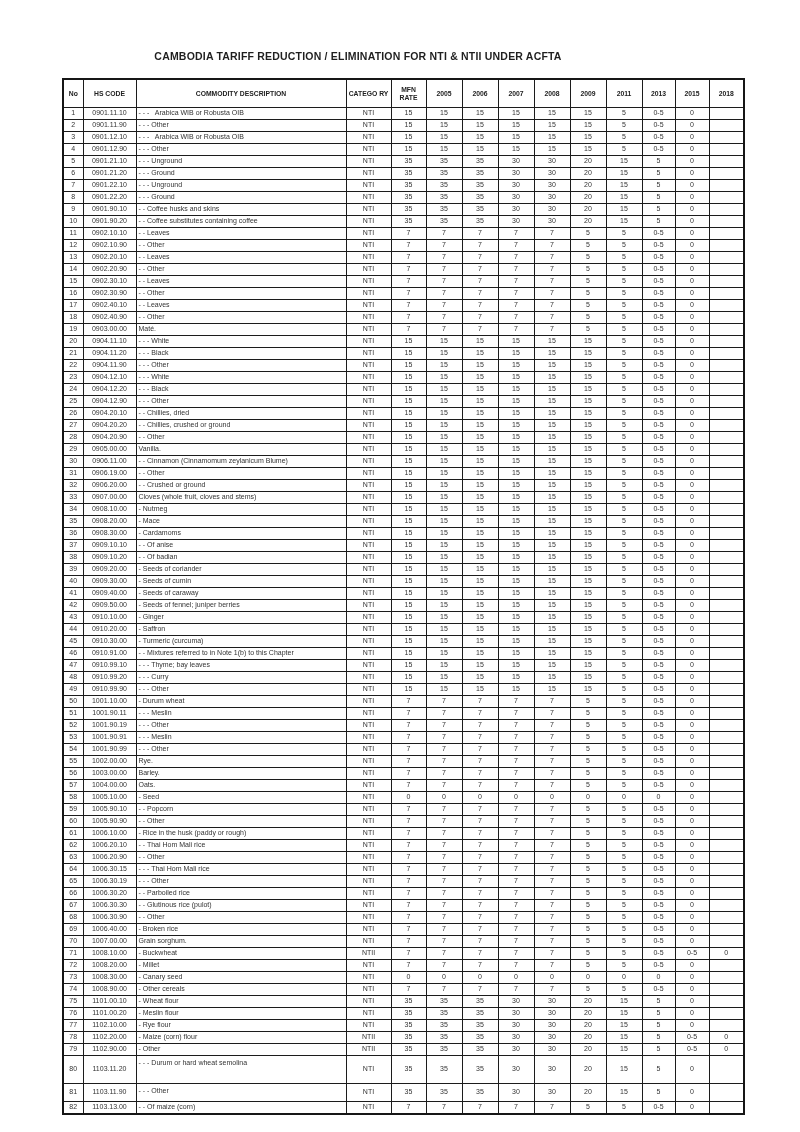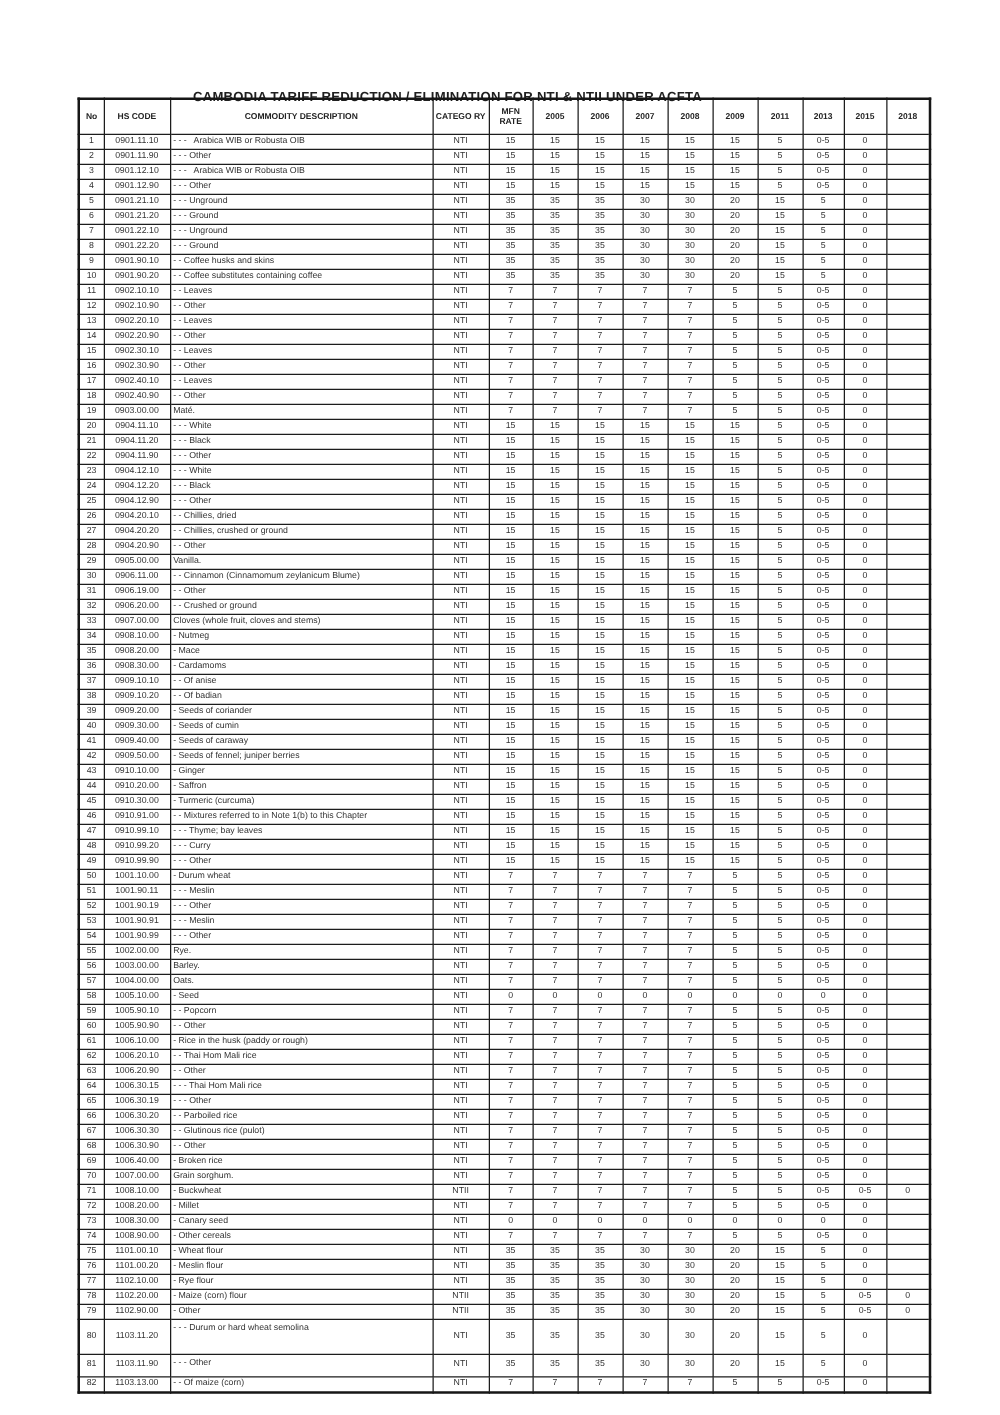--- a/index.html
+++ b/index.html
@@ -17,21 +17,20 @@
   .page-title {
     position: absolute;
     top: 50px;
     left: 0;
     width: 716px;
     text-align: center;
     font-size: 10.5px;
     font-weight: bold;
     letter-spacing: 0.2px;
     color: #1f1f1f;
-    margin-top: 22px;
   }
   table.tariff {
     position: absolute;
     left: 62px;
     top: 78px;
     width: 683px;
     border-collapse: collapse;
     table-layout: fixed;
     border: 2px solid #161616;
   }

